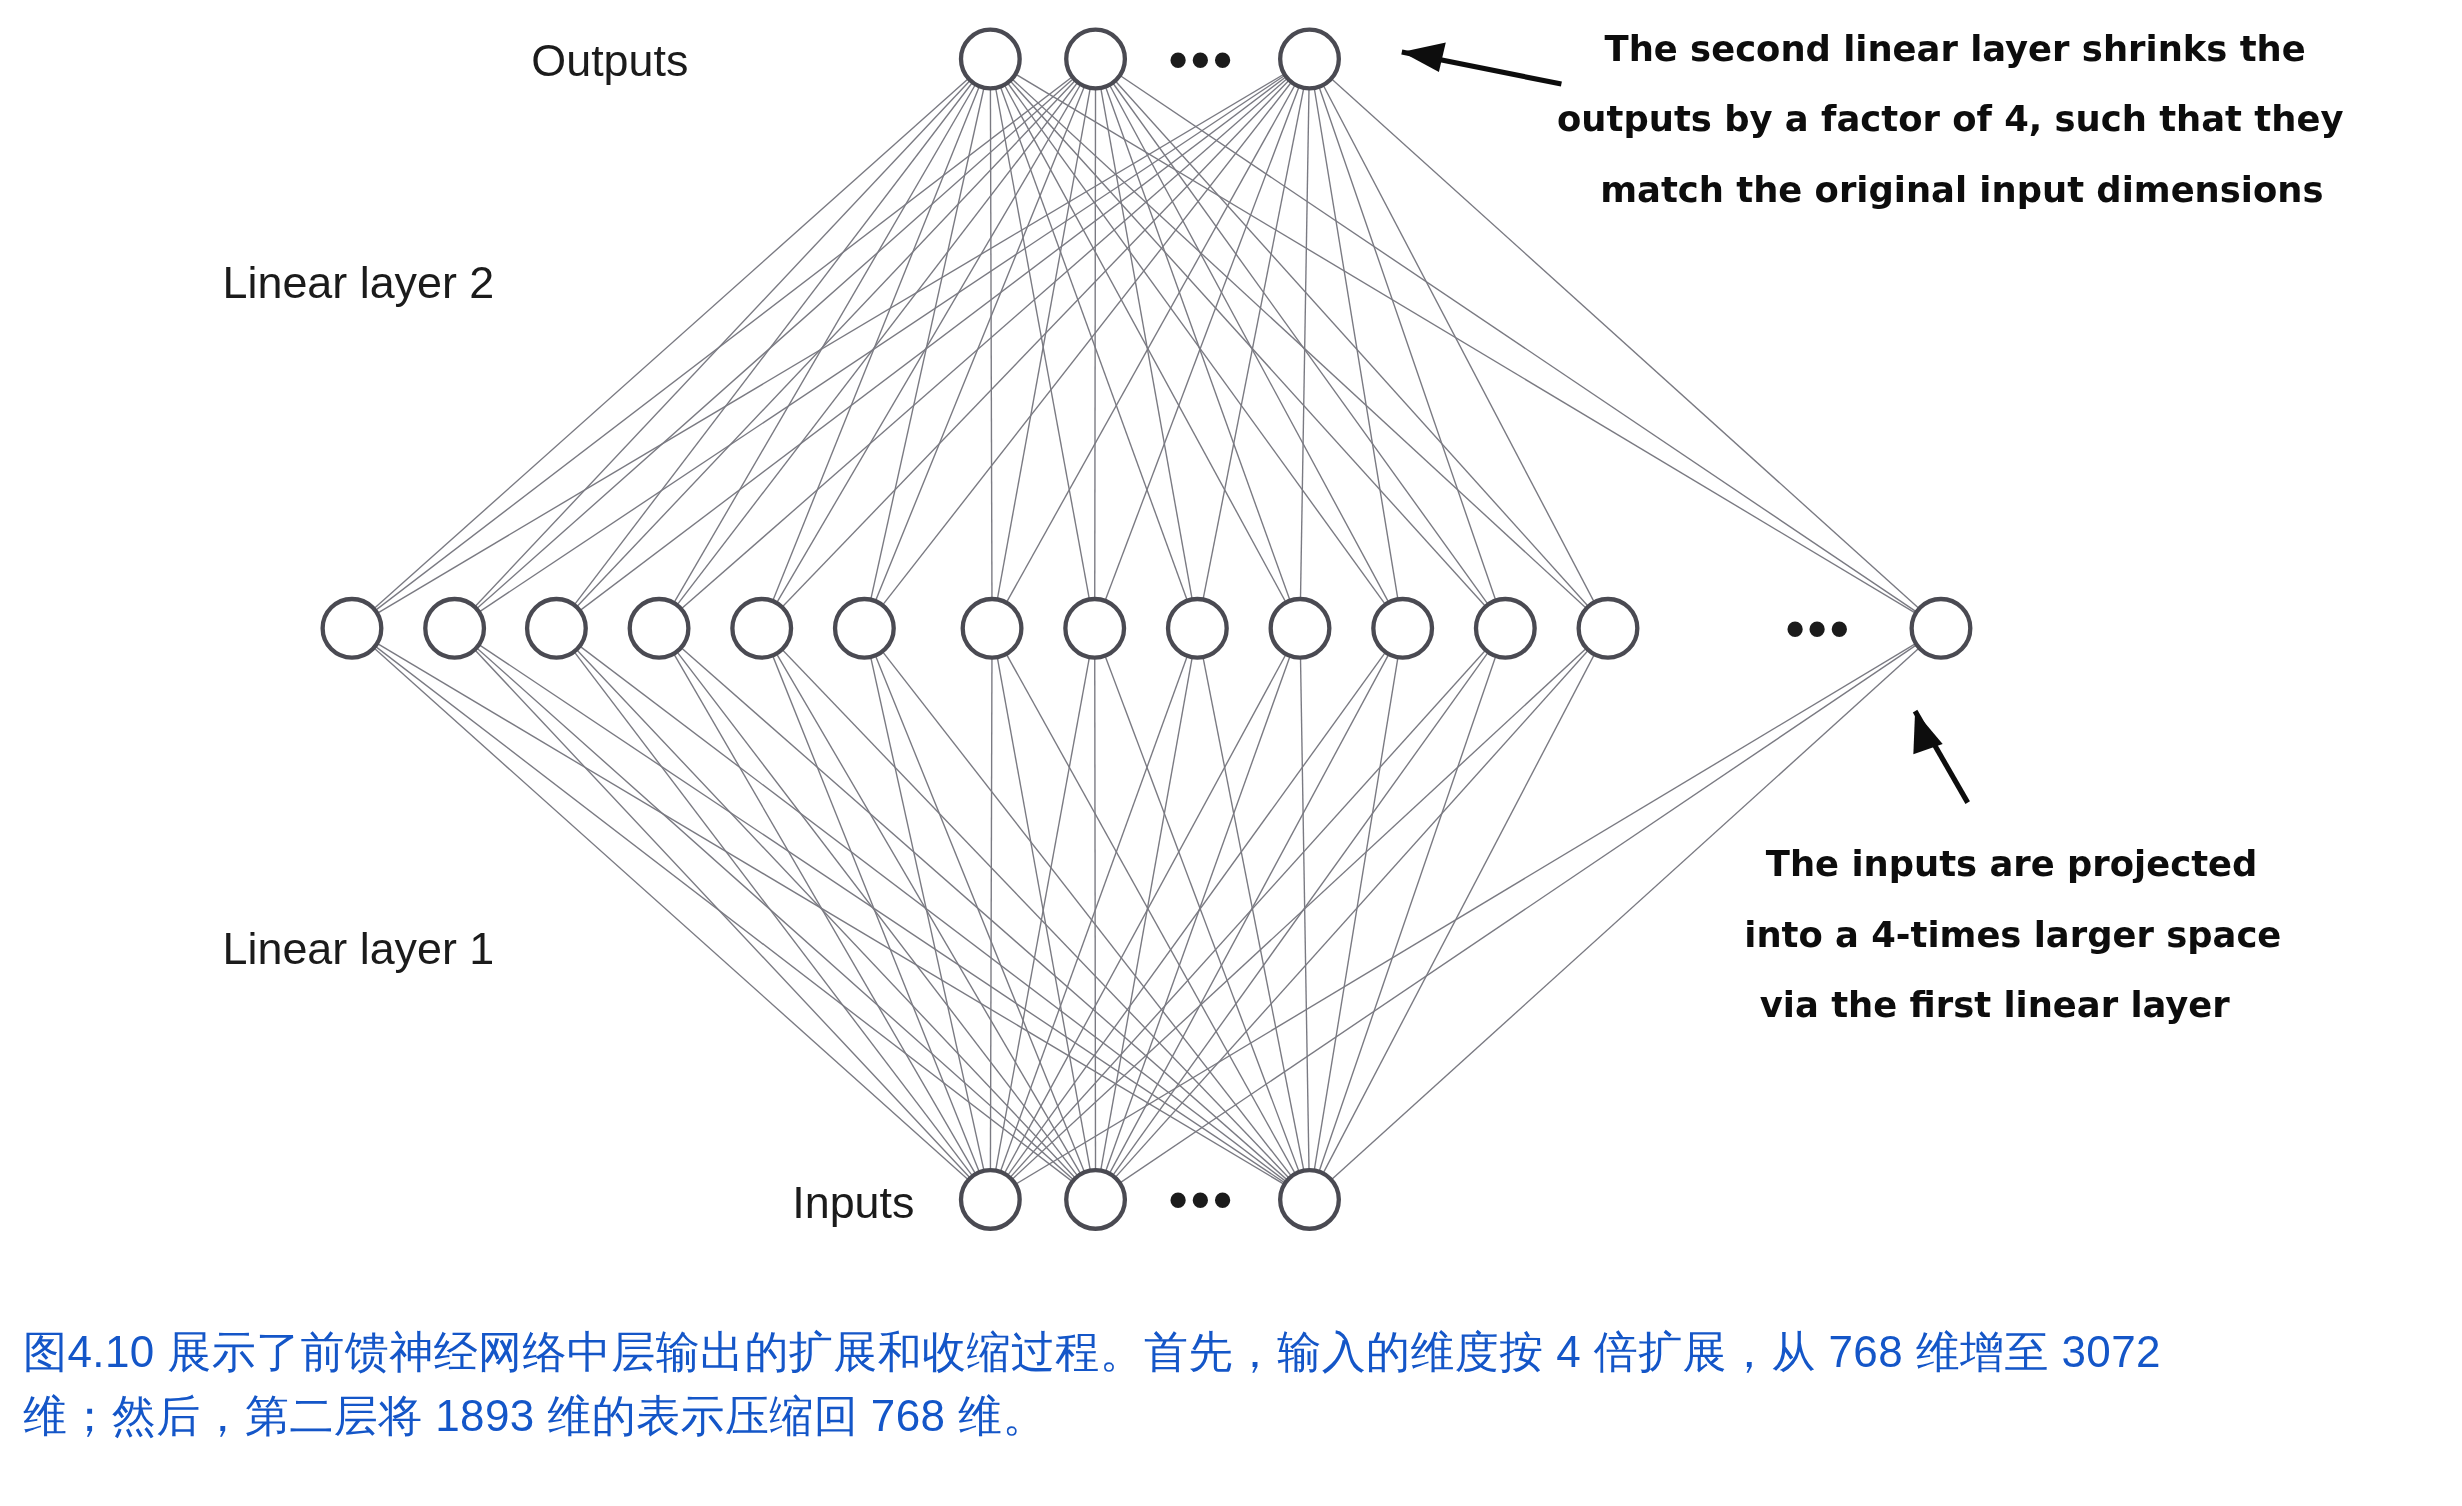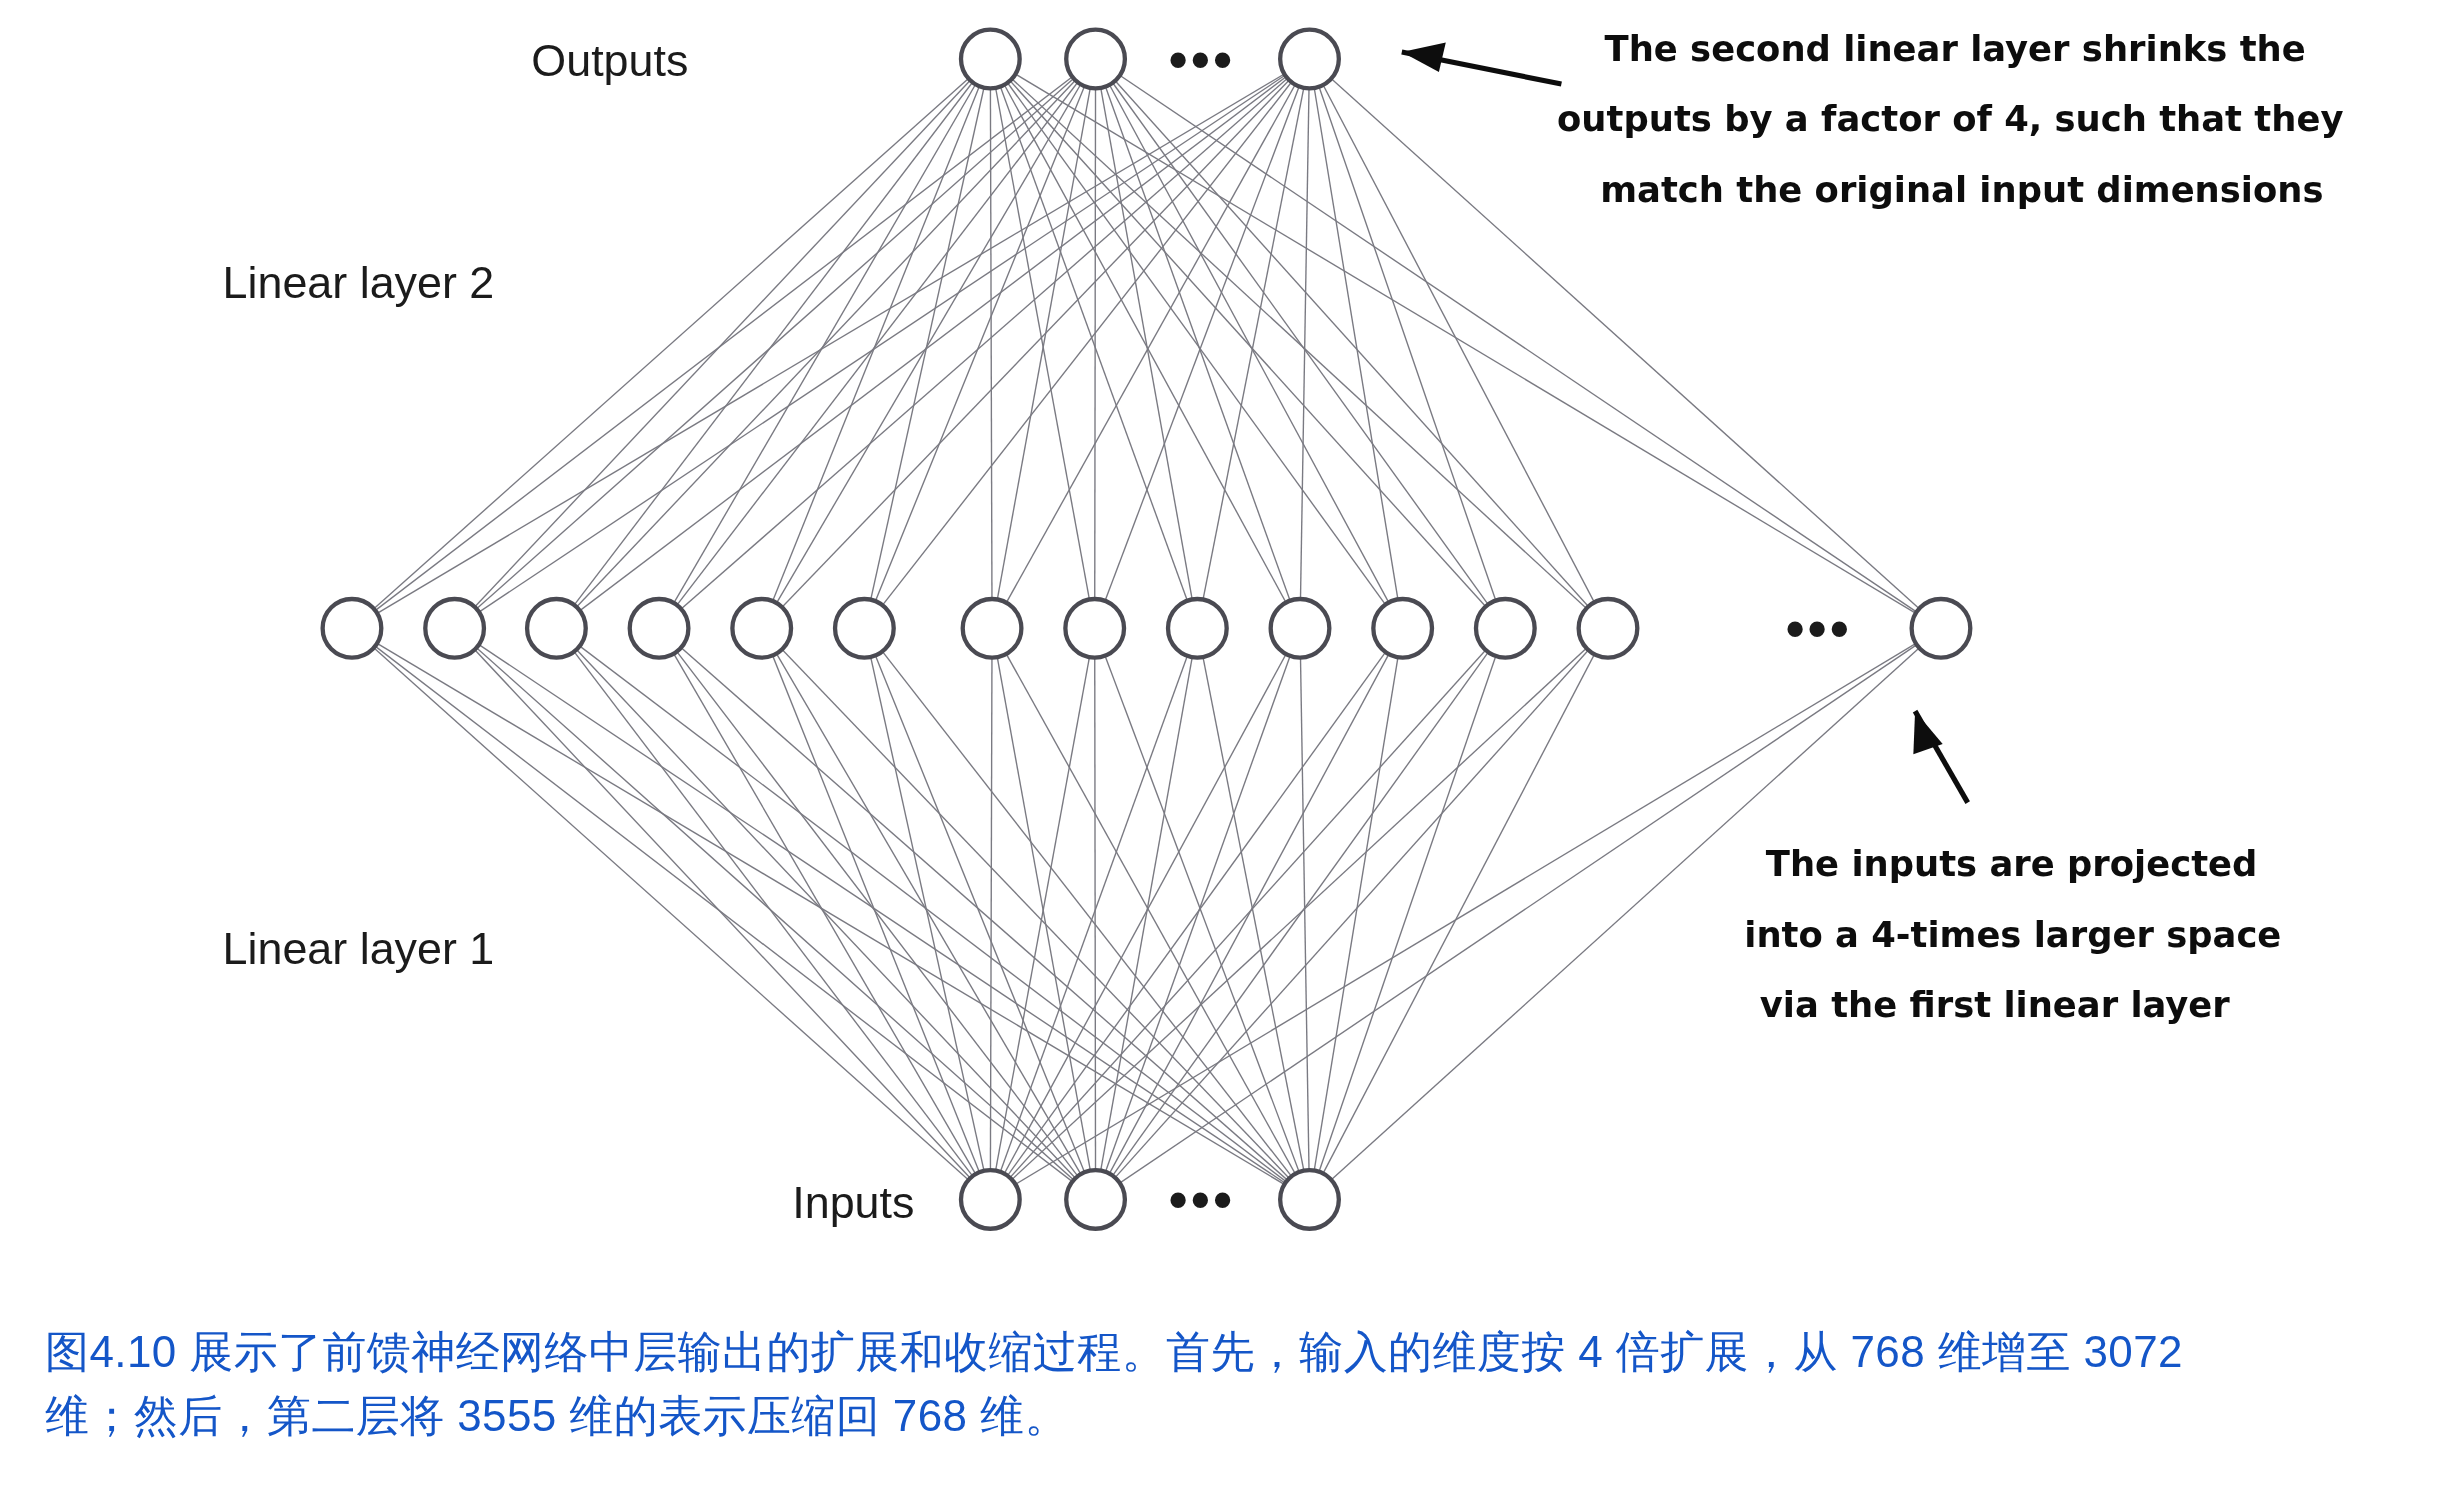--- a/index.html
+++ b/index.html
@@ -44,21 +44,21 @@
   }
   .dots {
     font-family: "Liberation Sans", sans-serif;
     font-size: 62px;
     font-weight: bold;
     fill: #1b1b1b;
     letter-spacing: 4px;
   }
   #caption {
     position: absolute;
-    left: 45px;
+    left: 23px;
     top: 1320px;
     width: 2407px;
     color: #1456c8;
     font-family: "Liberation Sans", sans-serif;
     font-size: 44px;
     line-height: 1.45;
     letter-spacing: 0.4px;
   }
   #caption p {
     margin: 0;
@@ -222,15 +222,15 @@
     <g>
       <text class="annot" x="2047" y="1015">The inputs are projected</text>
       <text class="annot" x="2022" y="1097">into a 4-times larger space</text>
       <text class="annot" x="2040" y="1179">via the first linear layer</text>
     </g>
   </svg>
 </div>
 
 <div id="caption">
   <p>图4.10 展示了前馈神经网络中层输出的扩展和收缩过程。首先，输入的维度按 4 倍扩展，从 768 维增至 3072</p>
-  <p>维；然后，第二层将 3555 维的表示压缩回 768 维。</p>
+  <p>维；然后，第二层将 1893 维的表示压缩回 768 维。</p>
 </div>
 
 
 </body></html>

